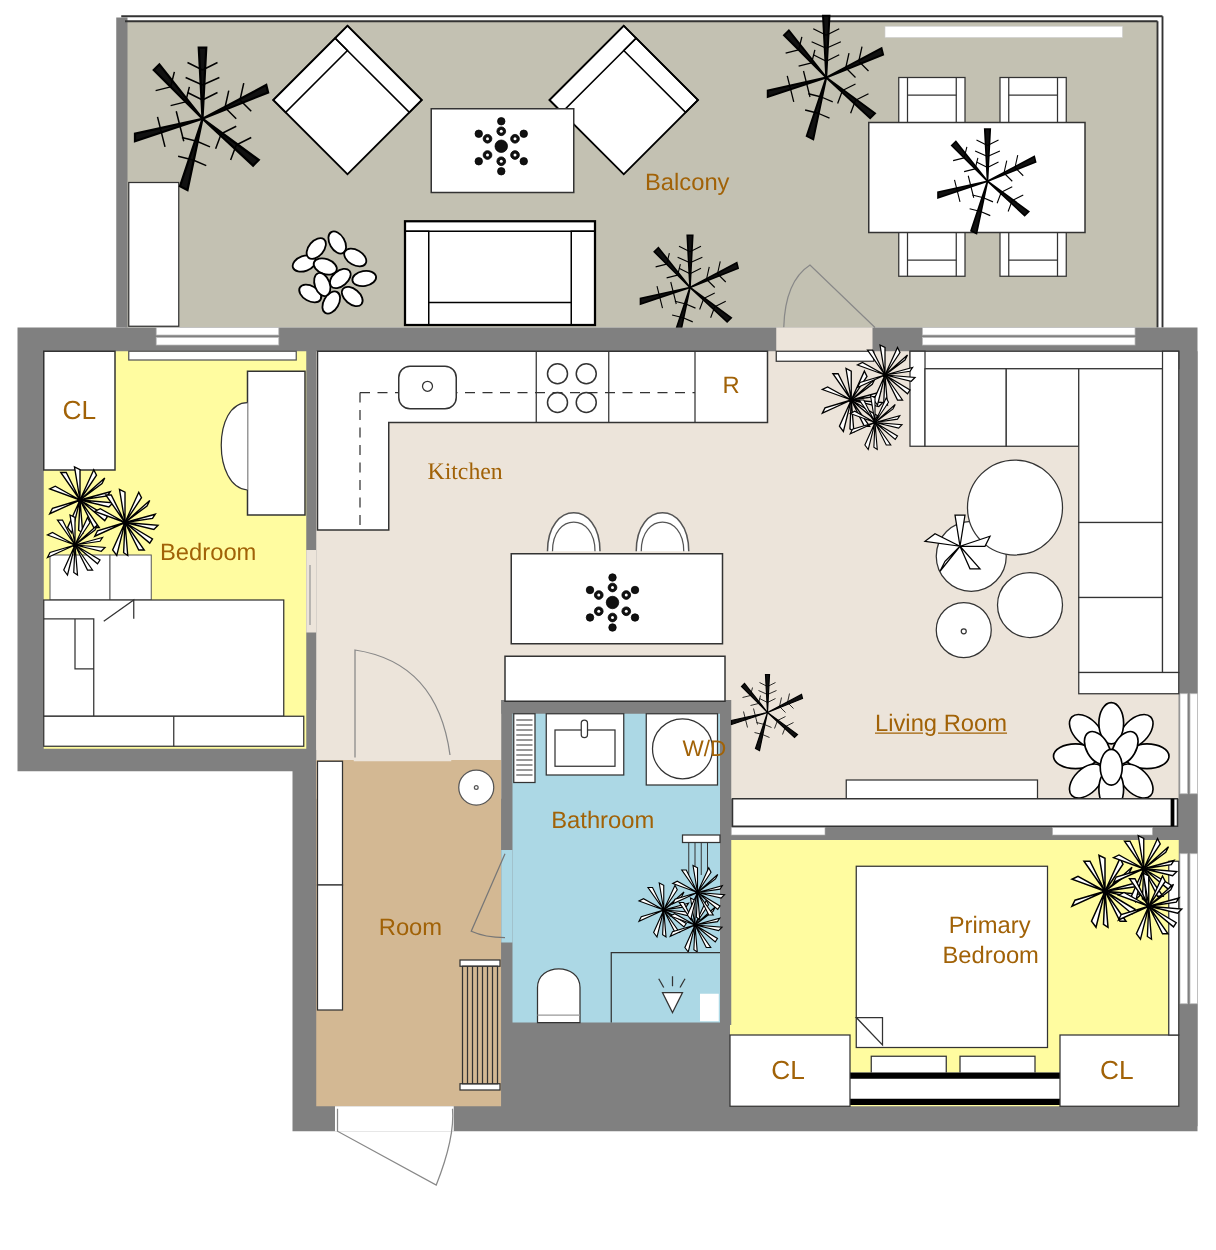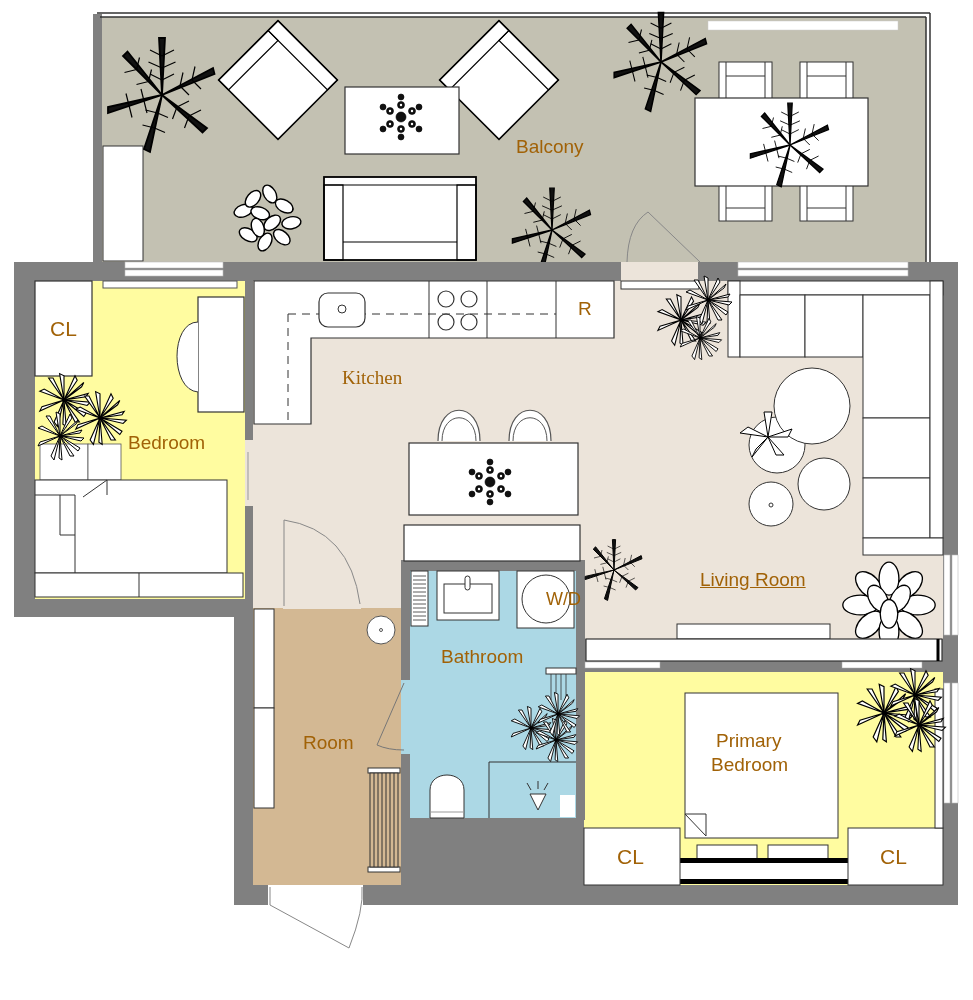--- a/index.html
+++ b/index.html
@@ -1,19 +1,19 @@
 <!DOCTYPE html>
 <html><head>
 <meta charset="utf-8">
 <style>
   html, body { margin: 0; padding: 0; background: #ffffff; }
   body { width: 973px; height: 1000px; overflow: hidden; position: relative; font-family: "Liberation Sans", sans-serif; }
   #plan { position: absolute; left: 0; top: 0; width: 973px; height: 1000px; }
   .lbl { position: absolute; font-family: "Liberation Sans", sans-serif; color: #a16207; font-size: 19px; line-height: 22px; white-space: nowrap; }
-  .lbl.c { text-align: center; }
+  .lbl.c { text-align: center; margin-left: 43px; }
   .cl { font-size: 21px; }
   .wd { font-size: 18px; }
 </style>
 </head>
 <body>
 
 <svg id="plan" viewBox="0 0 973 1000" xmlns="http://www.w3.org/2000/svg">
   <defs>
     <g id="palm">
       <g stroke="#000" stroke-width="1.2" fill="#111">

